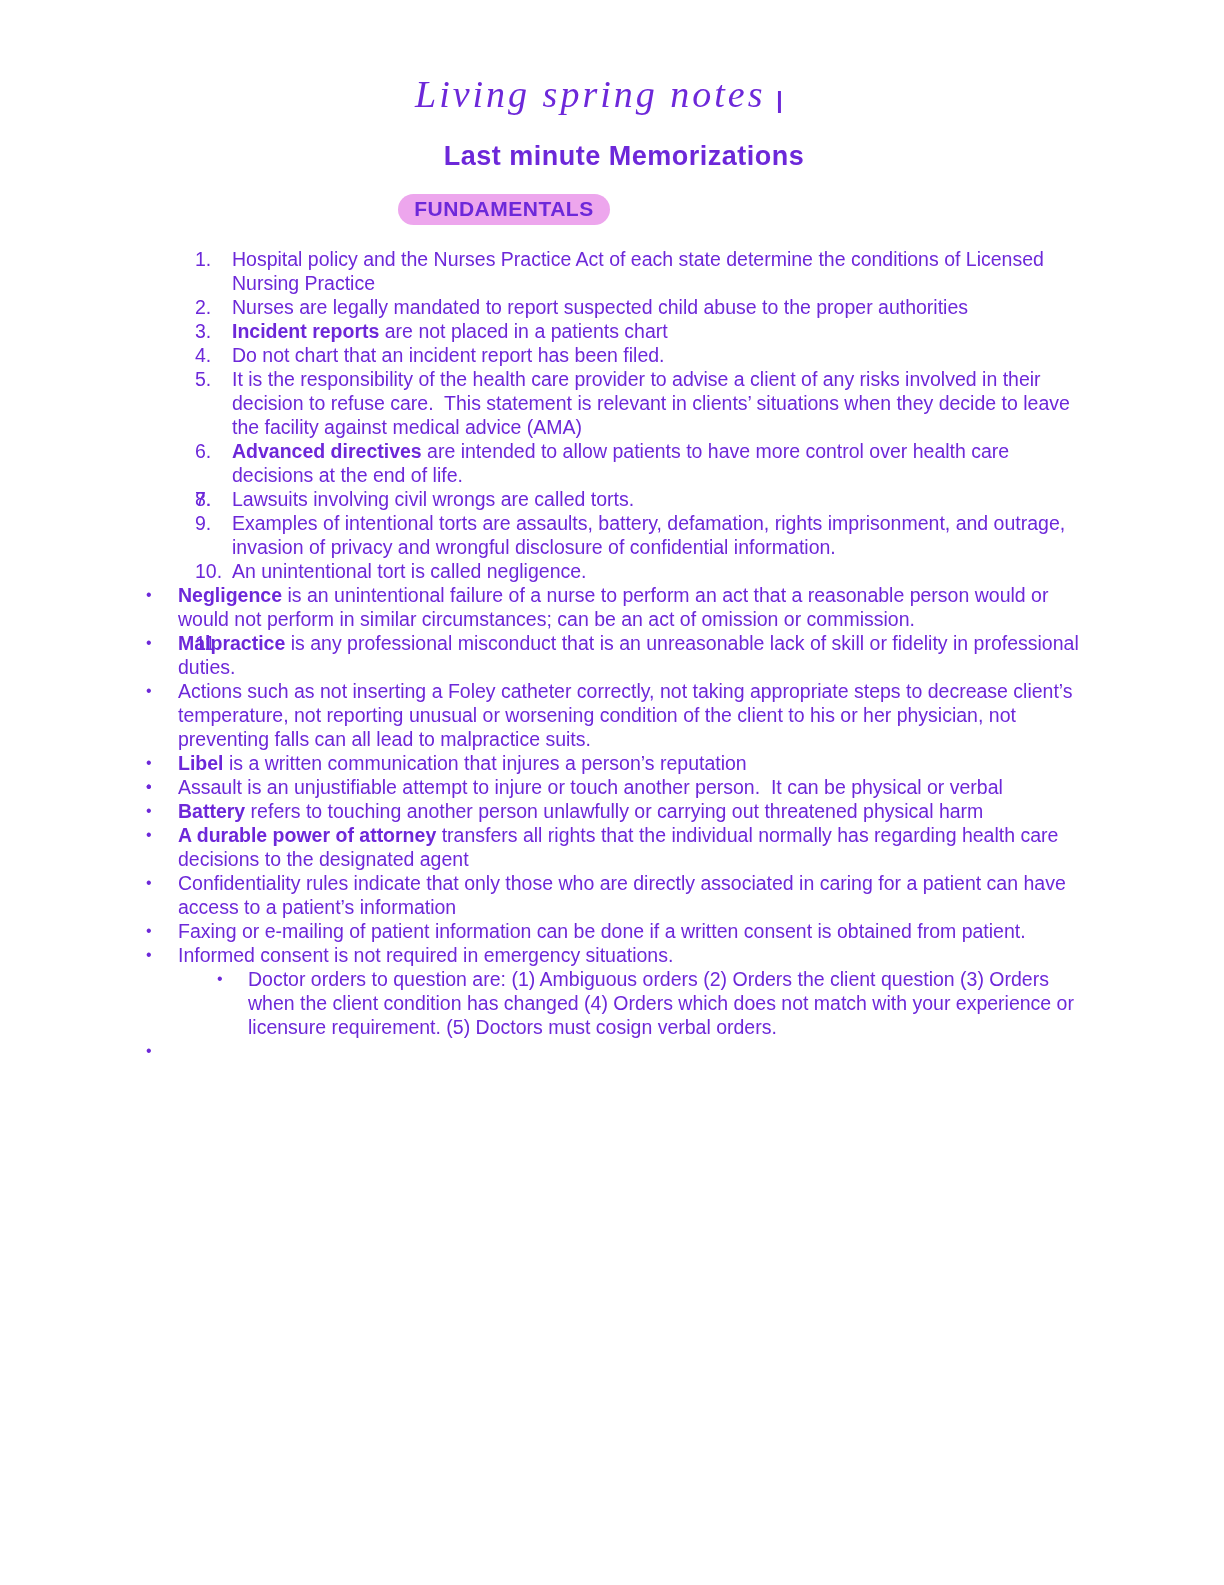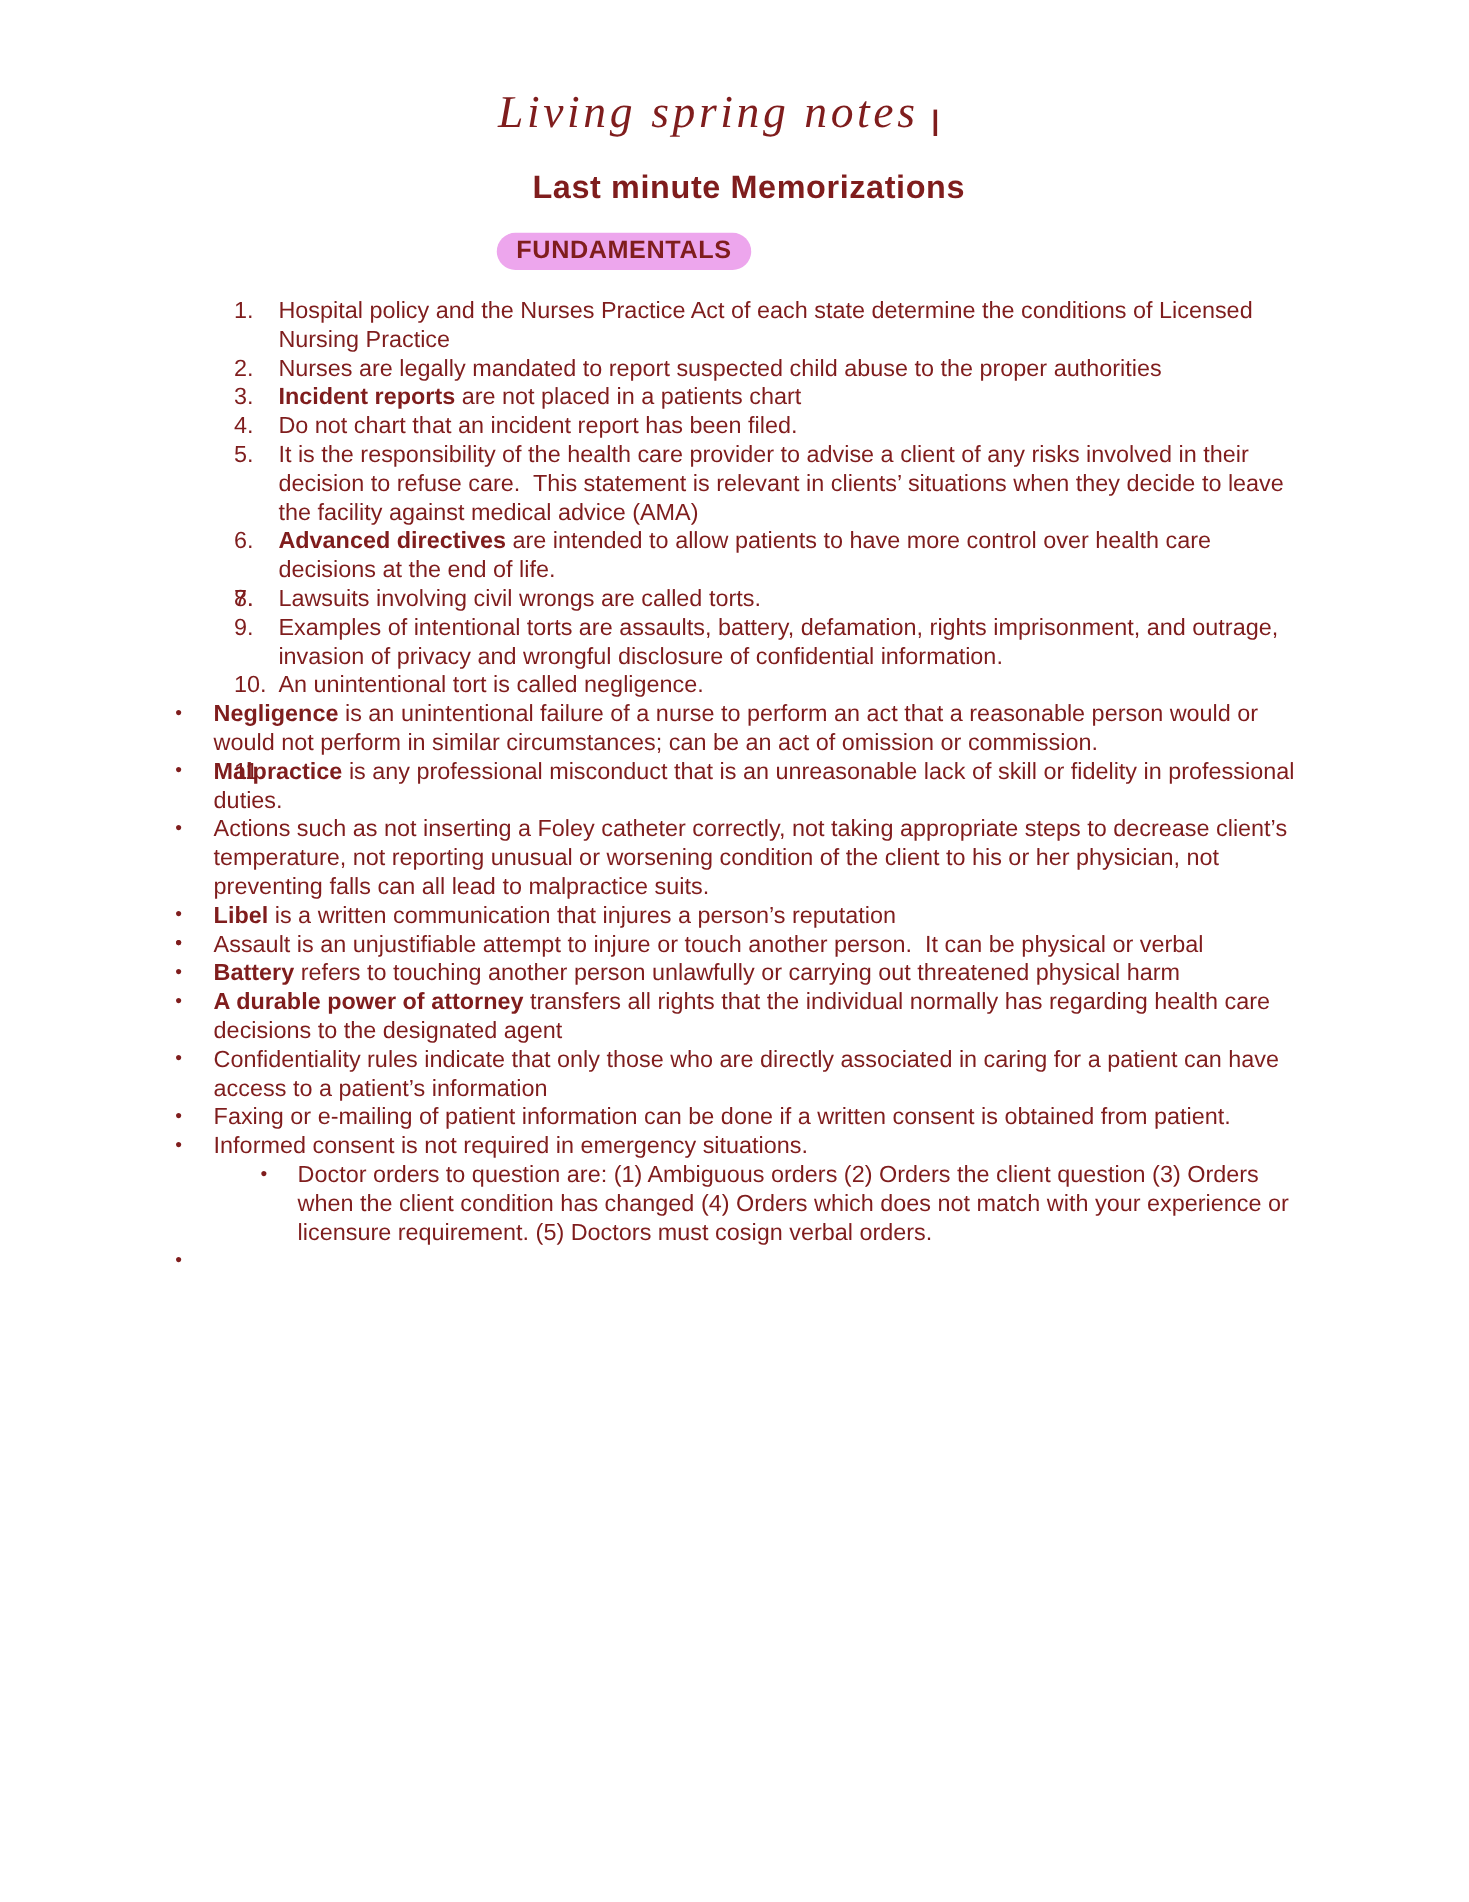--- a/index.html
+++ b/index.html
@@ -39,21 +39,21 @@
     top: 141px;
     width: 1224px;
     margin: 0;
     text-align: center;
     font-size: 27px;
     font-weight: bold;
     letter-spacing: 0.5px;
   }
   .badge-row {
     position: absolute;
-    left: 16px;
+    left: 0;
     top: 194px;
     width: 1008px;
     text-align: center;
   }
   .section-badge {
     display: inline-block;
     font-size: 21px;
     font-weight: bold;
     letter-spacing: 0.5px;
     padding: 3px 16px 4px 16px;
@@ -80,21 +80,21 @@
   .li.bullet   { padding-left: 178px; }
   .li.bullet .marker   { left: 146px; font-size: 16px; }
   .li.subbullet { padding-left: 248px; }
   .li.subbullet .marker { left: 217px; font-size: 16px; }
   .li .txt { white-space: pre-wrap; }
   .b { font-weight: bold; }
 </style>
 </head>
 <body>
 
-<div class="page" style="background: rgb(255, 255, 255); color: #7f1d1d;">
+<div class="page" style="background: rgb(255, 255, 255); color: #6d28d9;">
   <span class="hw-title">Living spring notes</span>
   <span class="page-mark">I</span>
   <h1 class="doc-title">Last minute Memorizations</h1>
   <div class="badge-row">
     <span class="section-badge" style="background: rgb(237, 166, 237);">FUNDAMENTALS</span>
   </div>
   <div class="content">
       <div class="li number"><span class="marker">1.</span><span class="txt"><span>Hospital policy and the Nurses Practice Act of each state determine the conditions of Licensed  Nursing Practice</span></span></div>
       <div class="li number"><span class="marker">2.</span><span class="txt"><span>Nurses are legally mandated to report suspected child abuse to the proper authorities</span></span></div>
       <div class="li number"><span class="marker">3.</span><span class="txt"><span class="b">Incident reports</span><span> are not placed in a patients chart</span></span></div>

